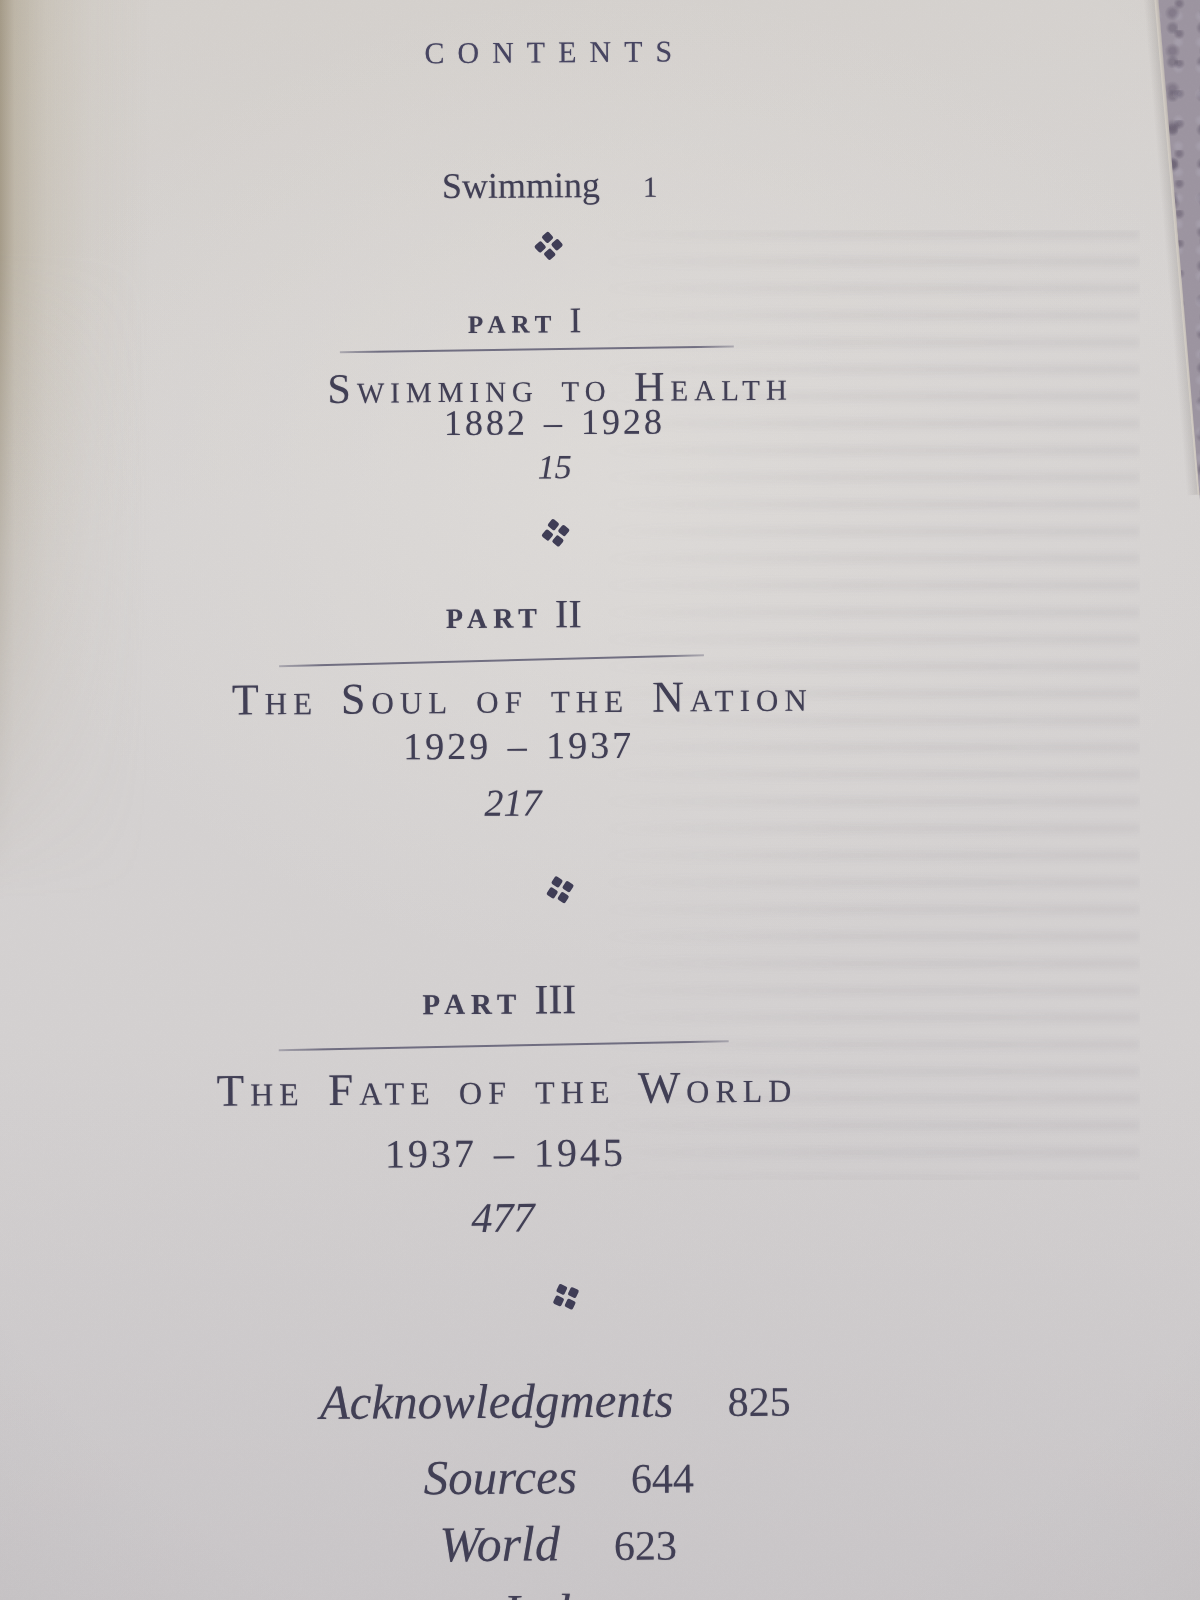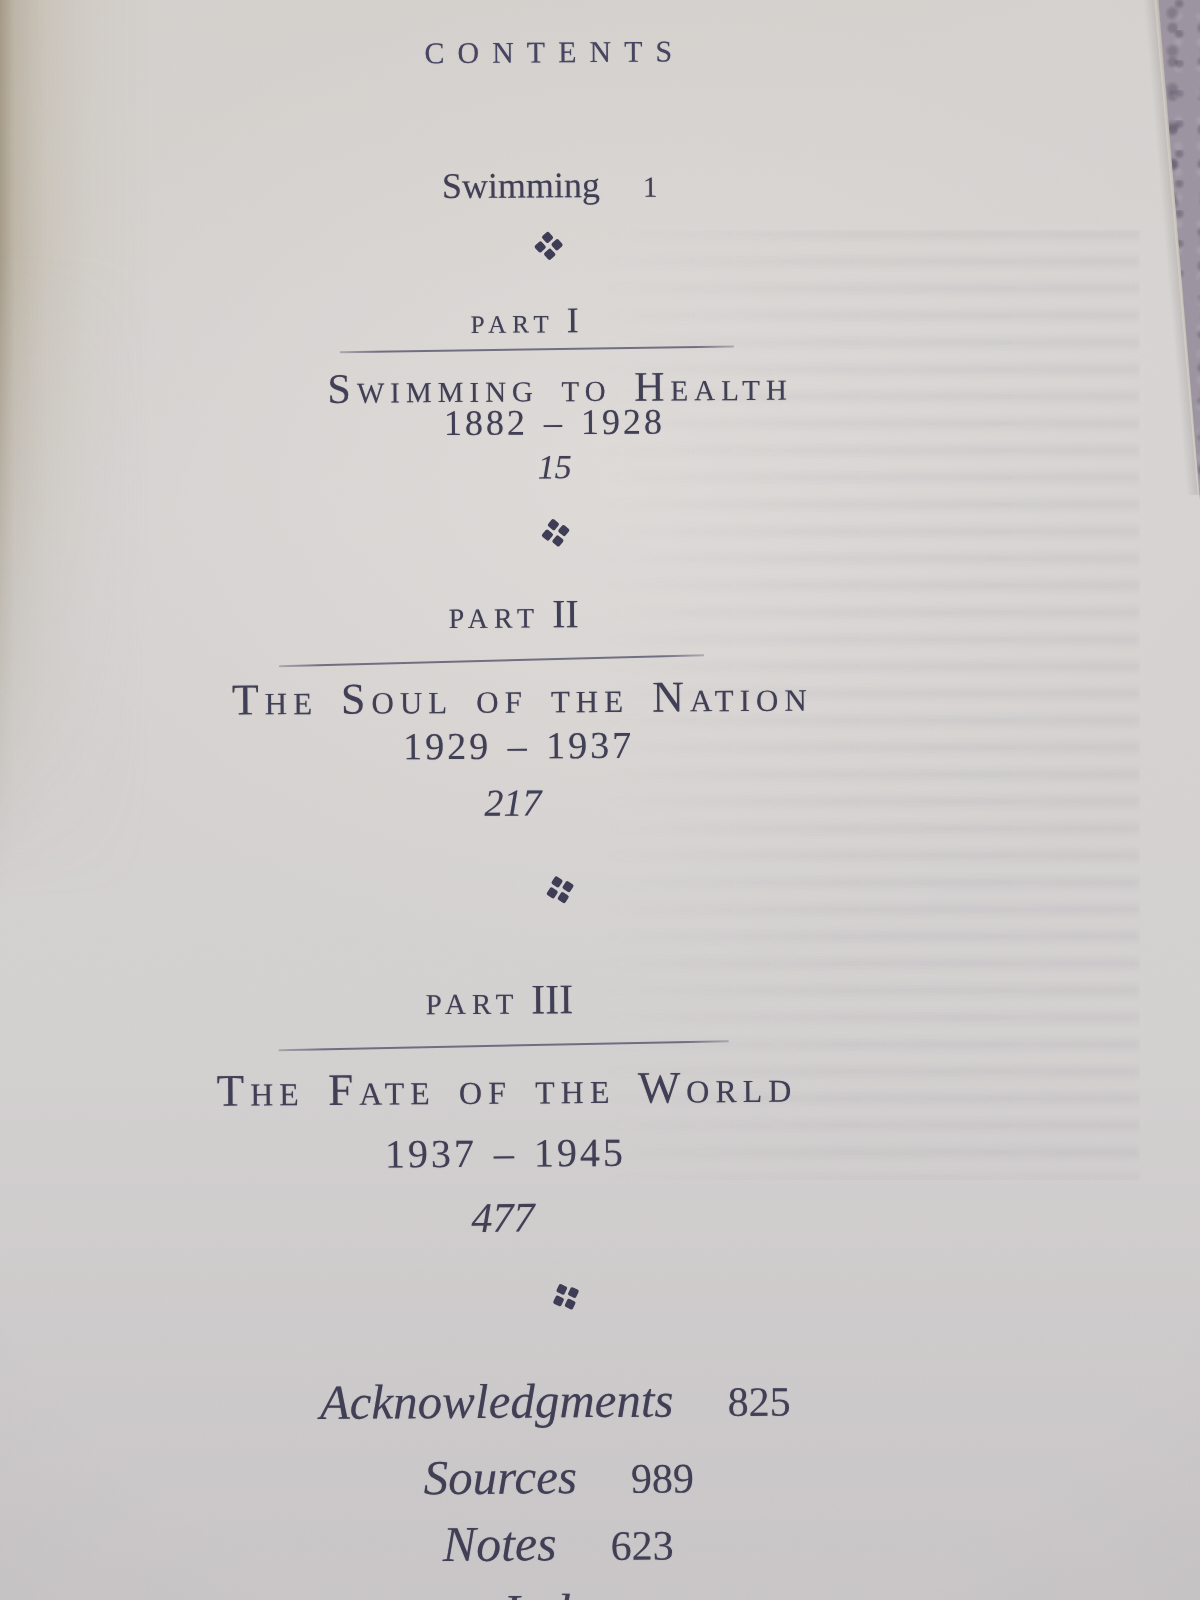--- a/index.html
+++ b/index.html
@@ -57,21 +57,21 @@
 
   .orn{position:absolute;width:21px;height:21px;display:grid;
     grid-template-columns:9px 9px;grid-template-rows:9px 9px;gap:3px;}
   .orn i{width:9px;height:9px;background:#3d3b54;border-radius:2px;transform:rotate(10deg);}
   .r-orn1{left:542px;top:235px;transform:rotate(38deg);}
   .r-orn2{left:547px;top:522px;transform:rotate(30deg);}
   .r-orn3{left:549px;top:879px;transform:rotate(24deg);}
   .r-orn4{left:552px;top:1286px;transform:rotate(16deg);}
 
   .part-head{display:flex;justify-content:center;align-items:baseline;gap:12px;}
-  .part-head .w{font-variant:small-caps;letter-spacing:6px;}
+  .part-head .w{font-variant:small-caps;letter-spacing:6px;font-weight:bold;}
   .rule{position:absolute;height:2px;
     background:linear-gradient(to right, rgba(85,83,107,0.35), rgba(85,83,107,0.8) 10%, rgba(85,83,107,0.8) 90%, rgba(85,83,107,0.35));}
   .part-title{font-variant:small-caps;letter-spacing:6px;word-spacing:6px;padding-left:6px;}
   .part-years{letter-spacing:3px;word-spacing:4px;padding-left:3px;}
   .part-page{font-style:italic;}
 
   .r-p1-head{top:302px;left:-12px;font-size:36px;}
   .r-p1-rule{left:343px;top:348px;width:394px;transform:rotate(-0.45deg);}
   .r-p1-title{top:366px;left:17px;font-size:42px;}
   .r-p1-years{top:404px;left:14px;font-size:36px;}
@@ -180,24 +180,24 @@
         <i></i>
     </div>
 
     <section>
       <div class="row r-ack entry bm">
         <span class="bm-label">Acknowledgments</span>
         <span class="bm-num num">825</span>
       </div>
       <div class="row r-sources entry bm">
         <span class="bm-label">Sources</span>
-        <span class="bm-num num">989</span>
+        <span class="bm-num num">644</span>
       </div>
       <div class="row r-notes entry bm">
-        <span class="bm-label">Notes</span>
+        <span class="bm-label">World</span>
         <span class="bm-num num">623</span>
       </div>
       <div class="row r-index-partial entry bm">
         <span class="bm-label">Index</span>
       </div>
     </section>
 
   </div>
 
   <svg class="grain" width="1200" height="1600">

